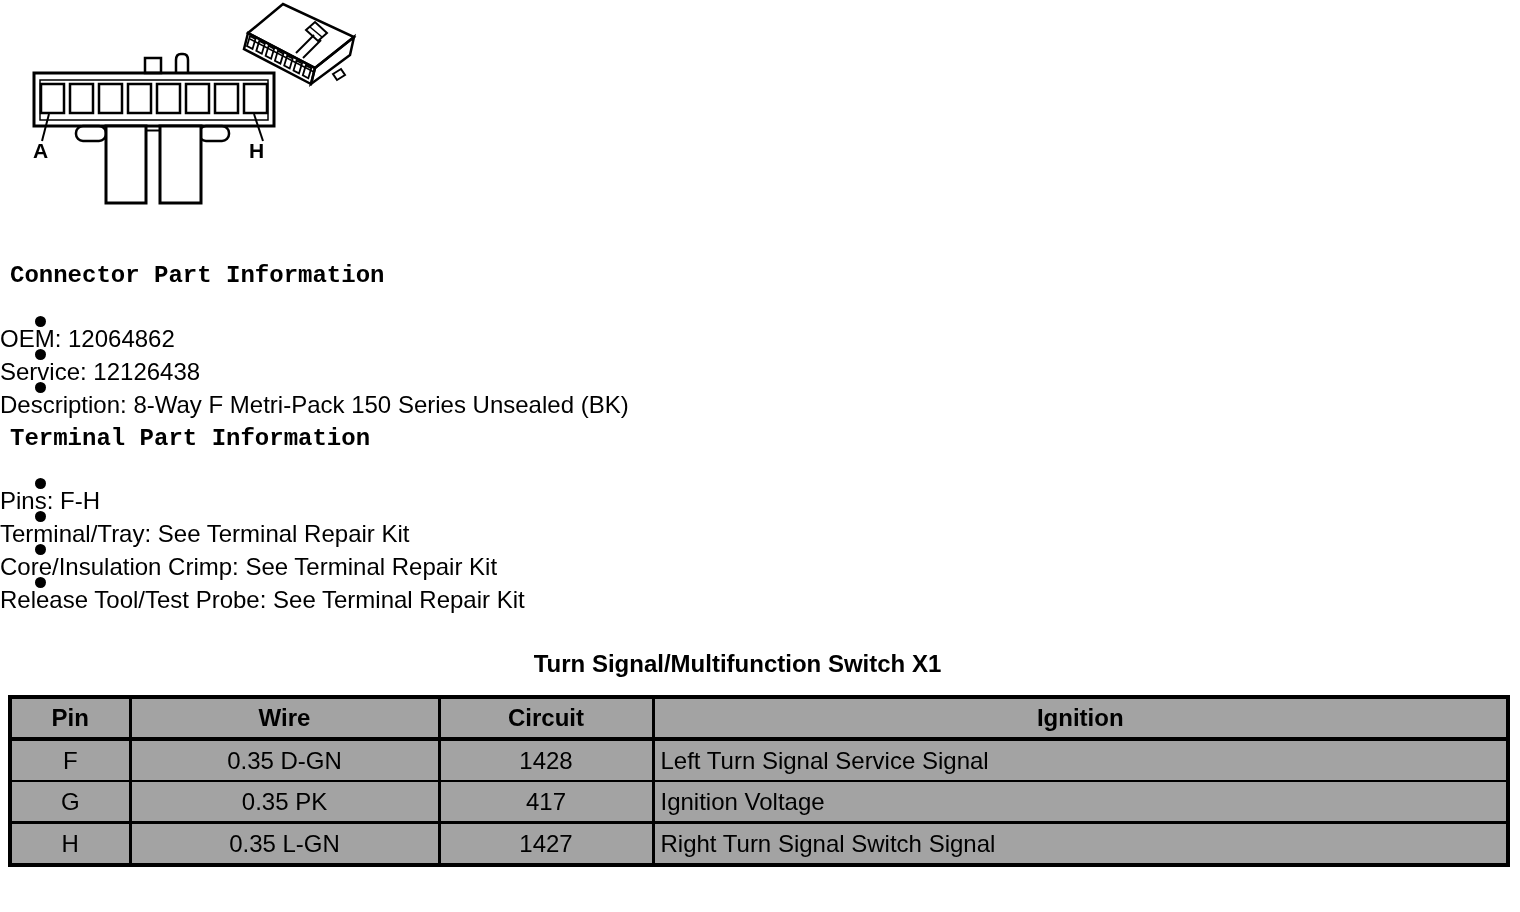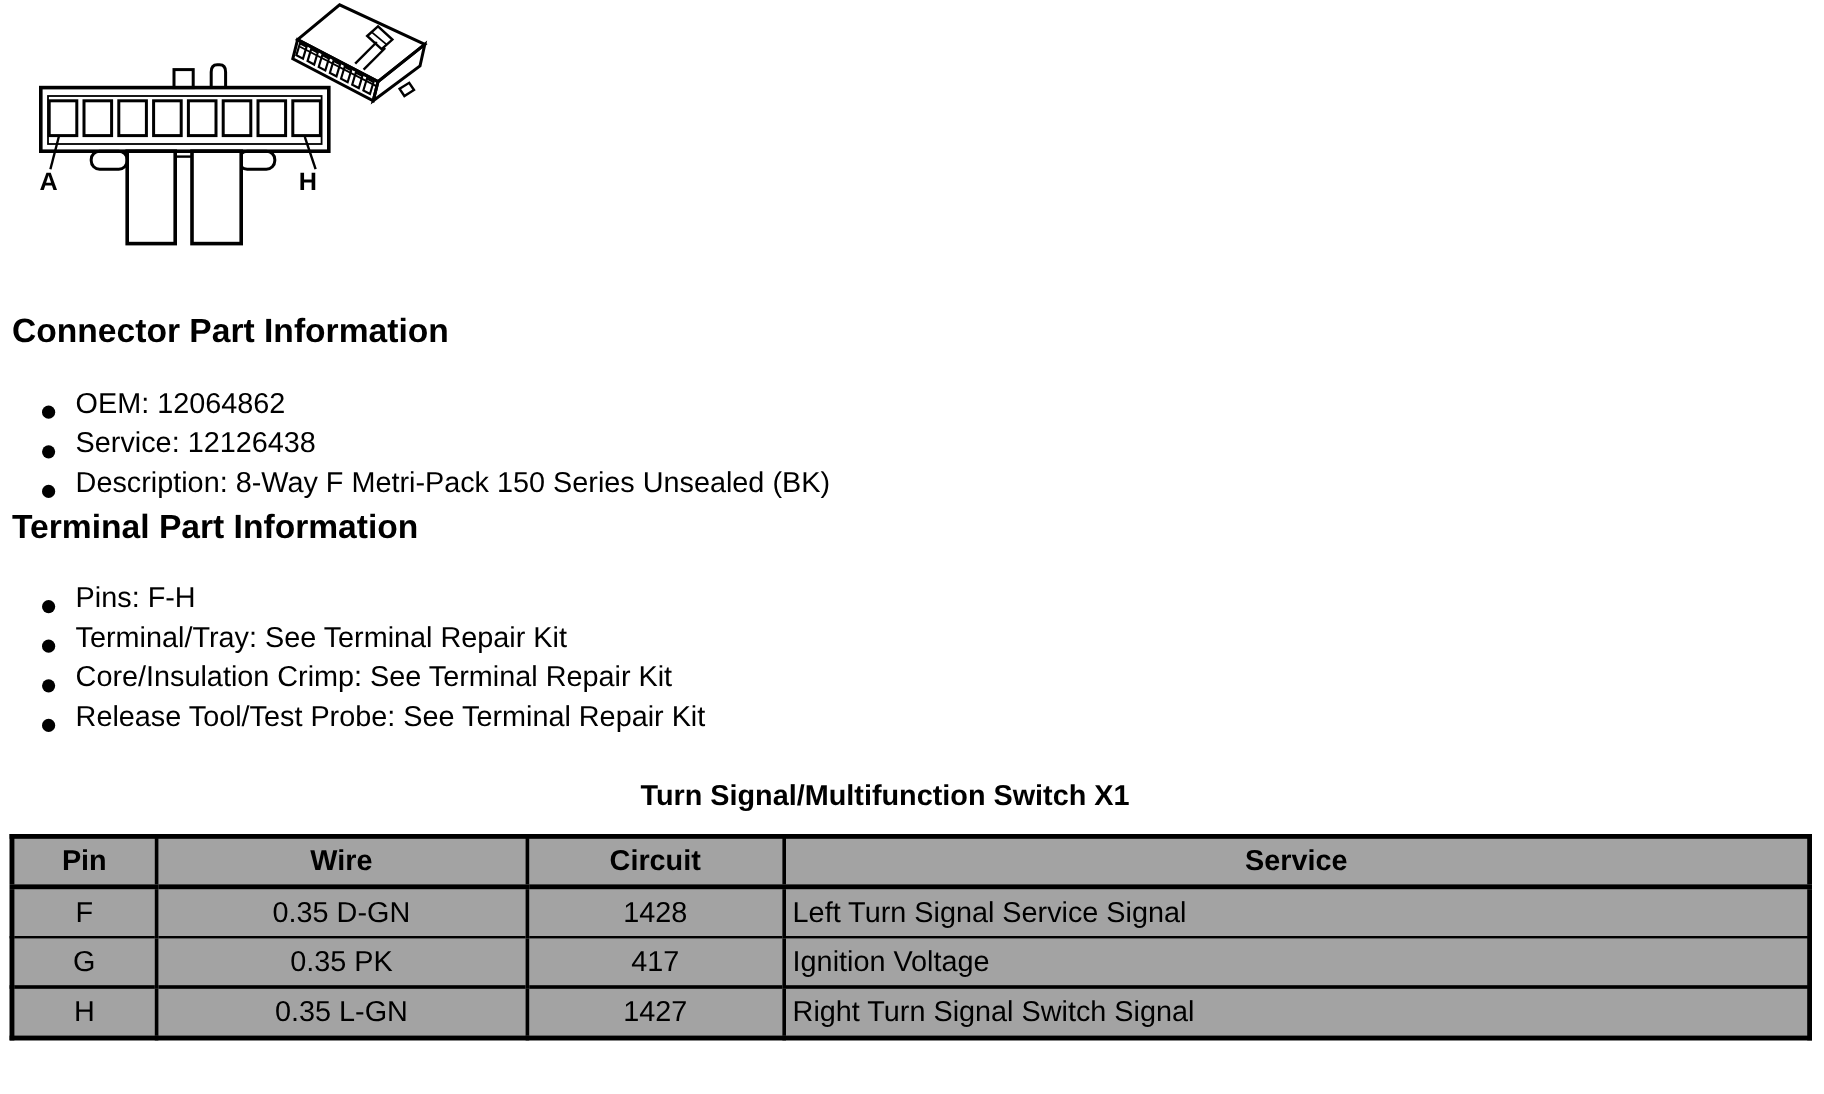--- a/index.html
+++ b/index.html
@@ -7,29 +7,30 @@
   .page{
     position:relative;
     width:1520px;height:912px;
     background:#ffffff;color:#000000;
     font-family:"Liberation Sans", sans-serif;
     overflow:hidden;
   }
   .diagram{position:absolute;left:0;top:0;width:380px;height:230px;}
   .heading{
     position:absolute;left:10px;
-    font-size:28px;font-weight:bold;line-height:24px;
+    font-size:24px;font-weight:bold;line-height:24px;
     white-space:nowrap;
+    font-family:Liberation Mono, monospace;
   }
   #h-connector{top:264px;}
   #h-terminal{top:427px;}
   .bullet-list{position:absolute;left:0;}
   #list-connector{top:316px;}
   #list-terminal{top:478px;}
-  .bi{display:flex;align-items:flex-end;height:33px;}
+  .bi{display:flex;align-items:flex-start;height:33px;flex-direction:column;}
   .dot{flex:none;width:11px;height:11px;border-radius:50%;background:#000;margin-left:35px;margin-right:17px;}
   .bt{font-size:24px;line-height:24px;white-space:nowrap;}
   .table-title{
     position:absolute;top:650px;left:0;width:1475px;
     text-align:center;font-size:24px;font-weight:bold;white-space:nowrap;
   }
   table.pinout{
     position:absolute;left:8px;top:695px;
     width:1498px;table-layout:fixed;
     border-collapse:collapse;background:#a3a3a3;
@@ -151,21 +152,21 @@
       <col style="width:120px">
         <col style="width:309px">
         <col style="width:214px">
         <col style="width:855px">
     </colgroup>
     <thead>
       <tr>
         <th>Pin</th>
         <th>Wire</th>
         <th>Circuit</th>
-        <th>Service</th>
+        <th>Ignition</th>
       </tr>
     </thead>
     <tbody>
       <tr>
         <td>F</td>
         <td>0.35 D-GN</td>
         <td>1428</td>
         <td class="fn">Left Turn Signal Service Signal</td>
       </tr>
       <tr>

